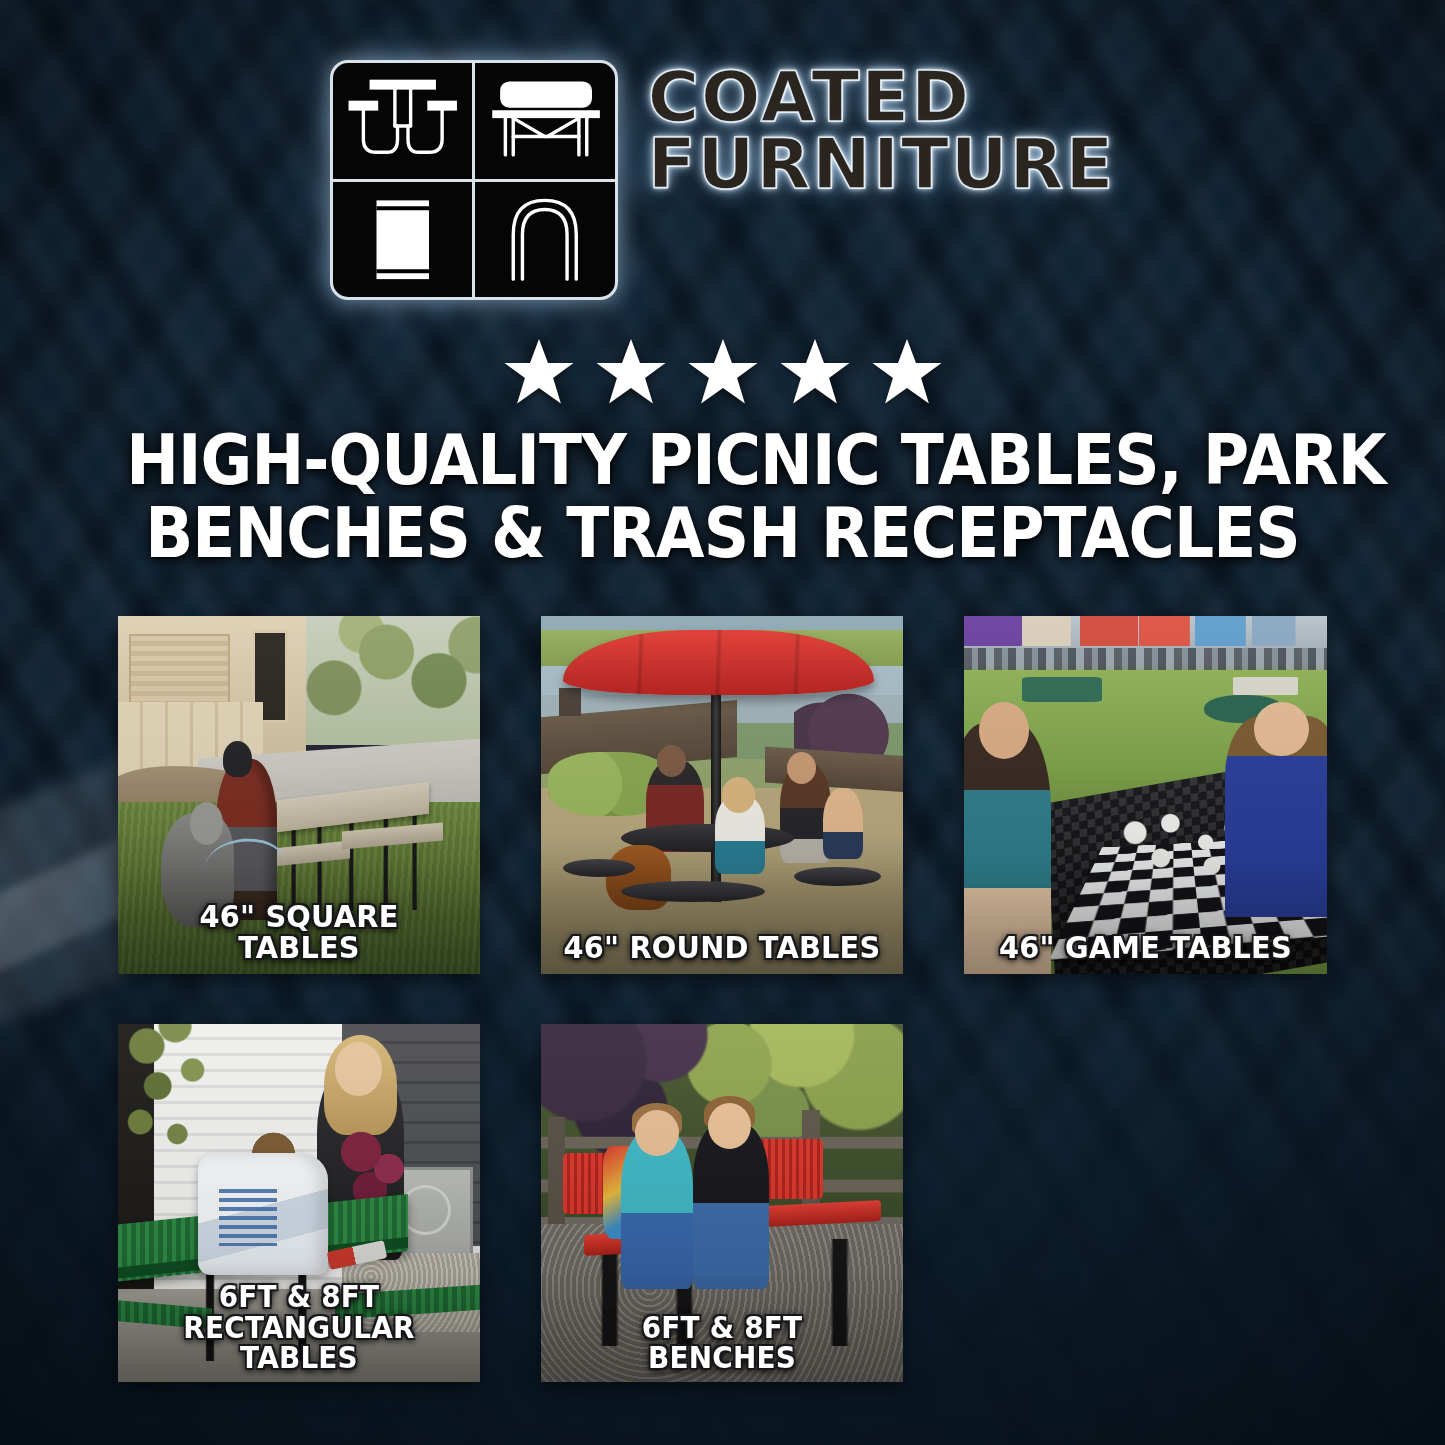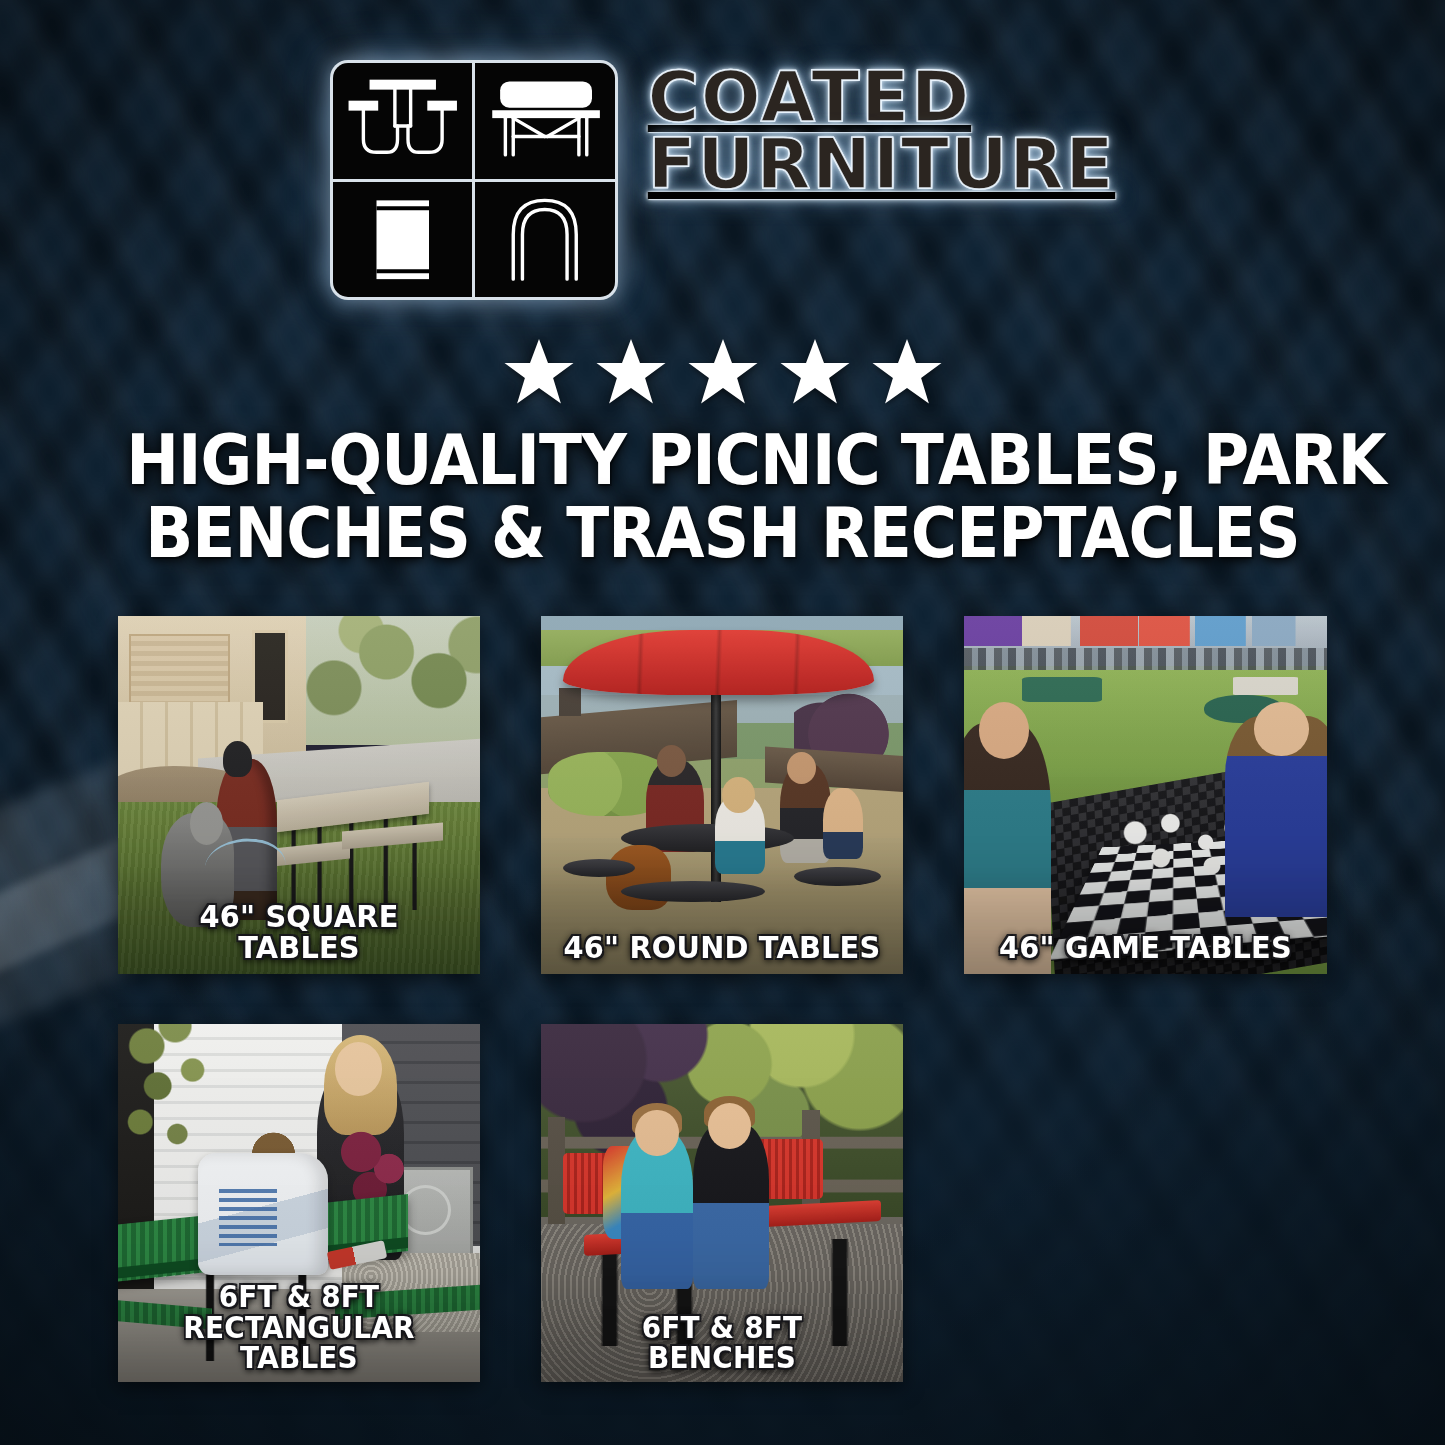--- a/index.html
+++ b/index.html
@@ -83,21 +83,21 @@
     gap:3px;background:#d9e2ea;border-radius:18px;padding:3px;
     box-shadow:0 0 22px rgba(190,215,240,.55), 0 0 48px rgba(120,170,215,.3);
   }
   .q{background:#050505;position:relative;overflow:hidden;}
   .q:nth-child(1){border-radius:15px 0 0 0;}
   .q:nth-child(2){border-radius:0 15px 0 0;}
   .q:nth-child(3){border-radius:0 0 0 15px;}
   .q:nth-child(4){border-radius:0 0 15px 0;}
   .q svg{position:absolute;inset:0;width:100%;height:100%;}
 
-  .logo-type{flex:0 0 auto;padding-top:4px;text-decoration:underline;}
+  .logo-type{flex:0 0 auto;padding-top:4px;}
   .logo-line{
     color:#2b2520;
     font-weight:700;
     letter-spacing:2px;
     line-height:.96;
     text-shadow:
       0 0 2px rgba(255,255,255,.95),
       0 0 5px rgba(230,242,252,.95),
       0 0 11px rgba(190,220,245,.85),
       0 0 22px rgba(150,195,235,.6),

